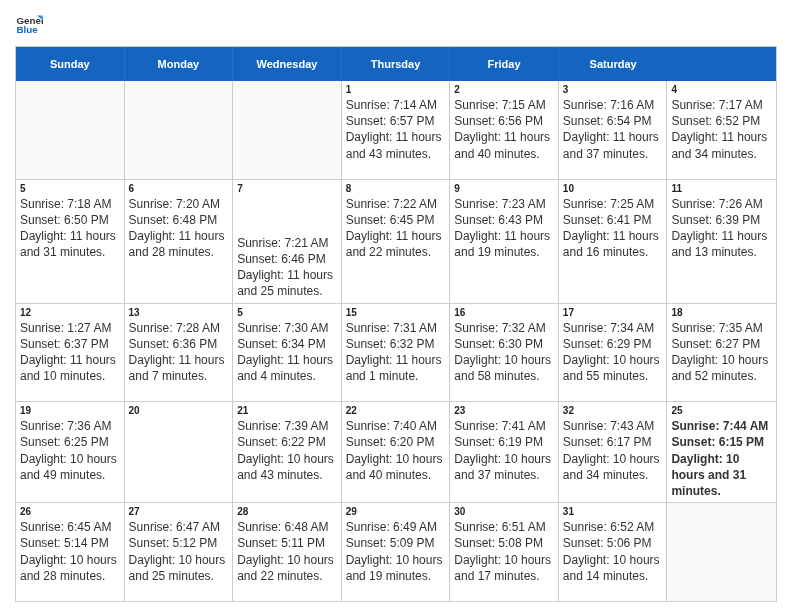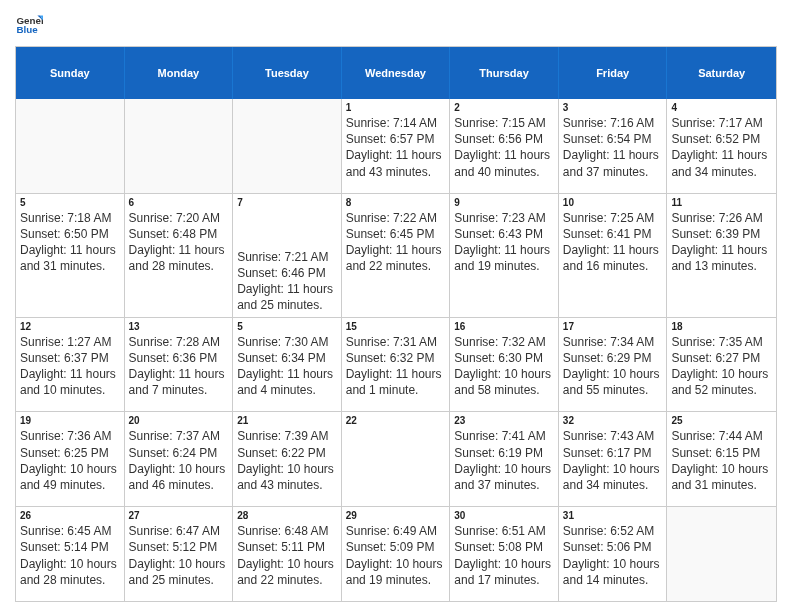--- a/index.html
+++ b/index.html
@@ -52,21 +52,21 @@
     }
     .cal-header-row {
       display: grid;
       grid-template-columns: repeat(7, 1fr);
       background: #1565c0;
     }
     .cal-header-cell {
       color: #fff;
       font-size: 11px;
       font-weight: bold;
-      padding: 20px 4px;
+      padding: 11px 4px;
       text-align: center;
       border-right: 1px solid #1976d2;
     }
     .cal-header-cell:last-child { border-right: none; }
     .cal-body {
       flex: 1;
       display: flex;
       flex-direction: column;
     }
     .cal-row {
@@ -114,21 +114,20 @@
     <div class="title-block">
       <div class="month-title"></div>
       <div class="location"></div>
     </div>
   </div>
 
   <div class="calendar">
     <div class="cal-header-row">
     <div class="cal-header-cell">Sunday</div>
         <div class="cal-header-cell">Monday</div>
-        <div class="cal-header-cell">Tuesday</div>
         <div class="cal-header-cell">Wednesday</div>
         <div class="cal-header-cell">Thursday</div>
         <div class="cal-header-cell">Friday</div>
         <div class="cal-header-cell">Saturday</div>
       </div>
     <div class="cal-body">
     <div class="cal-row">
           <div class="cal-cell empty"></div>
           <div class="cal-cell empty"></div>
           <div class="cal-cell empty"></div>
@@ -247,48 +246,48 @@
         </div>
         <div class="cal-row">
           <div class="cal-cell">
             <div class="day-num">19</div>
             <div class="cell-text" style="white-space: pre-line;">Sunrise: 7:36 AM
 Sunset: 6:25 PM
 Daylight: 10 hours and 49 minutes.</div>
           </div>
           <div class="cal-cell">
             <div class="day-num">20</div>
-            <div class="cell-text" style="white-space: pre-line;">Sunrise: 7:37 AM
-Sunset: 6:24 PM
-Daylight: 10 hours and 46 minutes.</div>
           </div>
           <div class="cal-cell">
             <div class="day-num">21</div>
             <div class="cell-text" style="white-space: pre-line;">Sunrise: 7:39 AM
 Sunset: 6:22 PM
 Daylight: 10 hours and 43 minutes.</div>
           </div>
           <div class="cal-cell">
             <div class="day-num">22</div>
+            <div class="cell-text" style="white-space: pre-line;">Sunrise: 7:40 AM
+Sunset: 6:20 PM
+Daylight: 10 hours and 40 minutes.</div>
           </div>
           <div class="cal-cell">
             <div class="day-num">23</div>
             <div class="cell-text" style="white-space: pre-line;">Sunrise: 7:41 AM
 Sunset: 6:19 PM
 Daylight: 10 hours and 37 minutes.</div>
           </div>
           <div class="cal-cell">
             <div class="day-num">32</div>
             <div class="cell-text" style="white-space: pre-line;">Sunrise: 7:43 AM
 Sunset: 6:17 PM
 Daylight: 10 hours and 34 minutes.</div>
           </div>
           <div class="cal-cell">
             <div class="day-num">25</div>
-            <div class="cell-text" style="white-space: pre-line;">Sunrise: 7:44 AM
+            <div class="cell-text" style="white-space: pre-line; font-weight: bold;">Sunrise: 7:44 AM
 Sunset: 6:15 PM
 Daylight: 10 hours and 31 minutes.</div>
           </div>
         </div>
         <div class="cal-row">
           <div class="cal-cell">
             <div class="day-num">26</div>
             <div class="cell-text" style="white-space: pre-line;">Sunrise: 6:45 AM
 Sunset: 5:14 PM
 Daylight: 10 hours and 28 minutes.</div>

